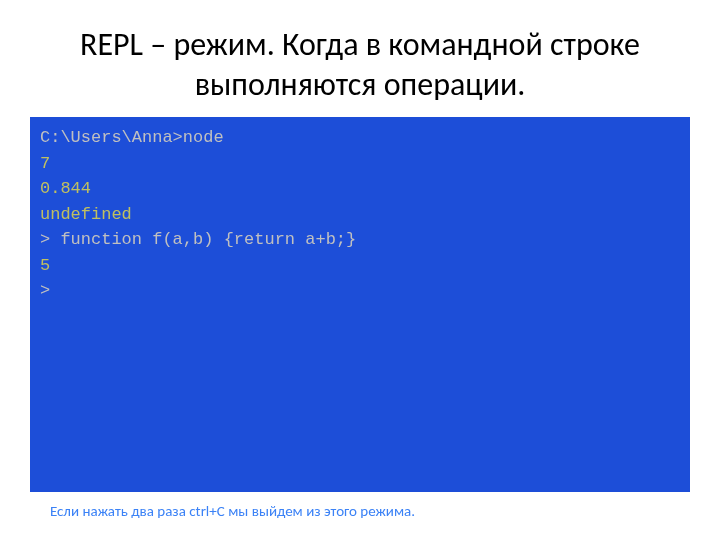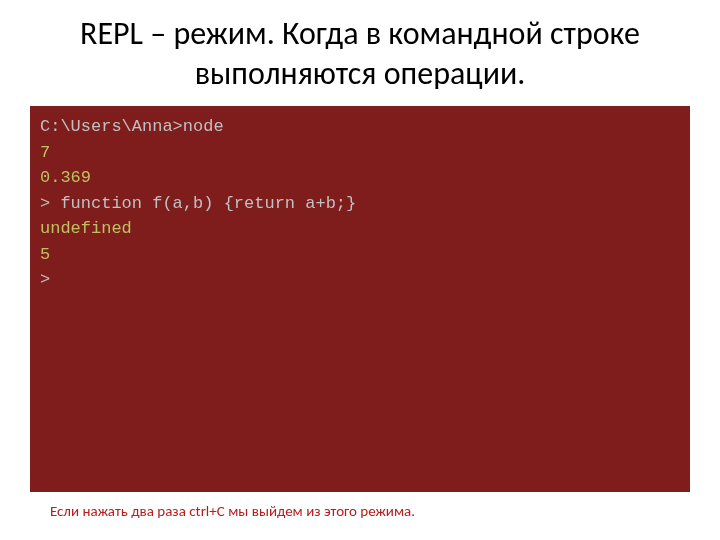--- a/index.html
+++ b/index.html
@@ -12,68 +12,68 @@
       height: 540px;
       background: #ffffff;
       font-family: Calibri, Arial, sans-serif;
       overflow: hidden;
     }
     .slide {
       width: 100%;
       height: 100%;
       display: flex;
       flex-direction: column;
-      padding: 14px 30px 20px 30px;
+      padding: 25px 30px 20px 30px;
     }
     .title {
       font-size: 32px;
       font-weight: 400;
       text-align: center;
       color: #000;
       line-height: 1.25;
       margin-bottom: 12px;
       padding: 0 10px;
     }
     .terminal {
-      background: #7f1d1d;
+      background: #1d4ed8;
       width: 100%;
       flex: 1;
       padding: 8px 10px;
       font-family: Consolas, "Courier New", monospace;
       font-size: 17px;
       line-height: 1.5;
       position: relative;
     }
     .term-line {
       white-space: pre;
     }
     .white {
       color: #c0c0c0;
     }
     .yellow {
       color: #c0c060;
     }
     .footer {
       font-size: 15px;
-      color: #b91c1c;
+      color: #3b82f6;
       text-align: left;
       margin-top: 10px;
       padding-left: 20px;
     }
   </style>
 </head>
 <body>
 
 <div class="slide">
   <div class="title">REPL – режим. Когда в командной строке выполняются операции.</div>
 
   <div class="terminal">
     <div class="term-line white">C:\Users\Anna&gt;node</div>
     <div class="term-line yellow">7</div>
-    <div class="term-line yellow">0.369</div>
+    <div class="term-line yellow">0.844</div>
+    <div class="term-line yellow">undefined</div>
     <div class="term-line white">&gt; function f(a,b) {return a+b;}</div>
-    <div class="term-line yellow">undefined</div>
     <div class="term-line yellow">5</div>
     <div class="term-line white">&gt;</div>
   </div>
 
   <div class="footer">Если нажать два раза ctrl+C  мы выйдем из этого режима.</div>
 </div>
 
 </body></html>

